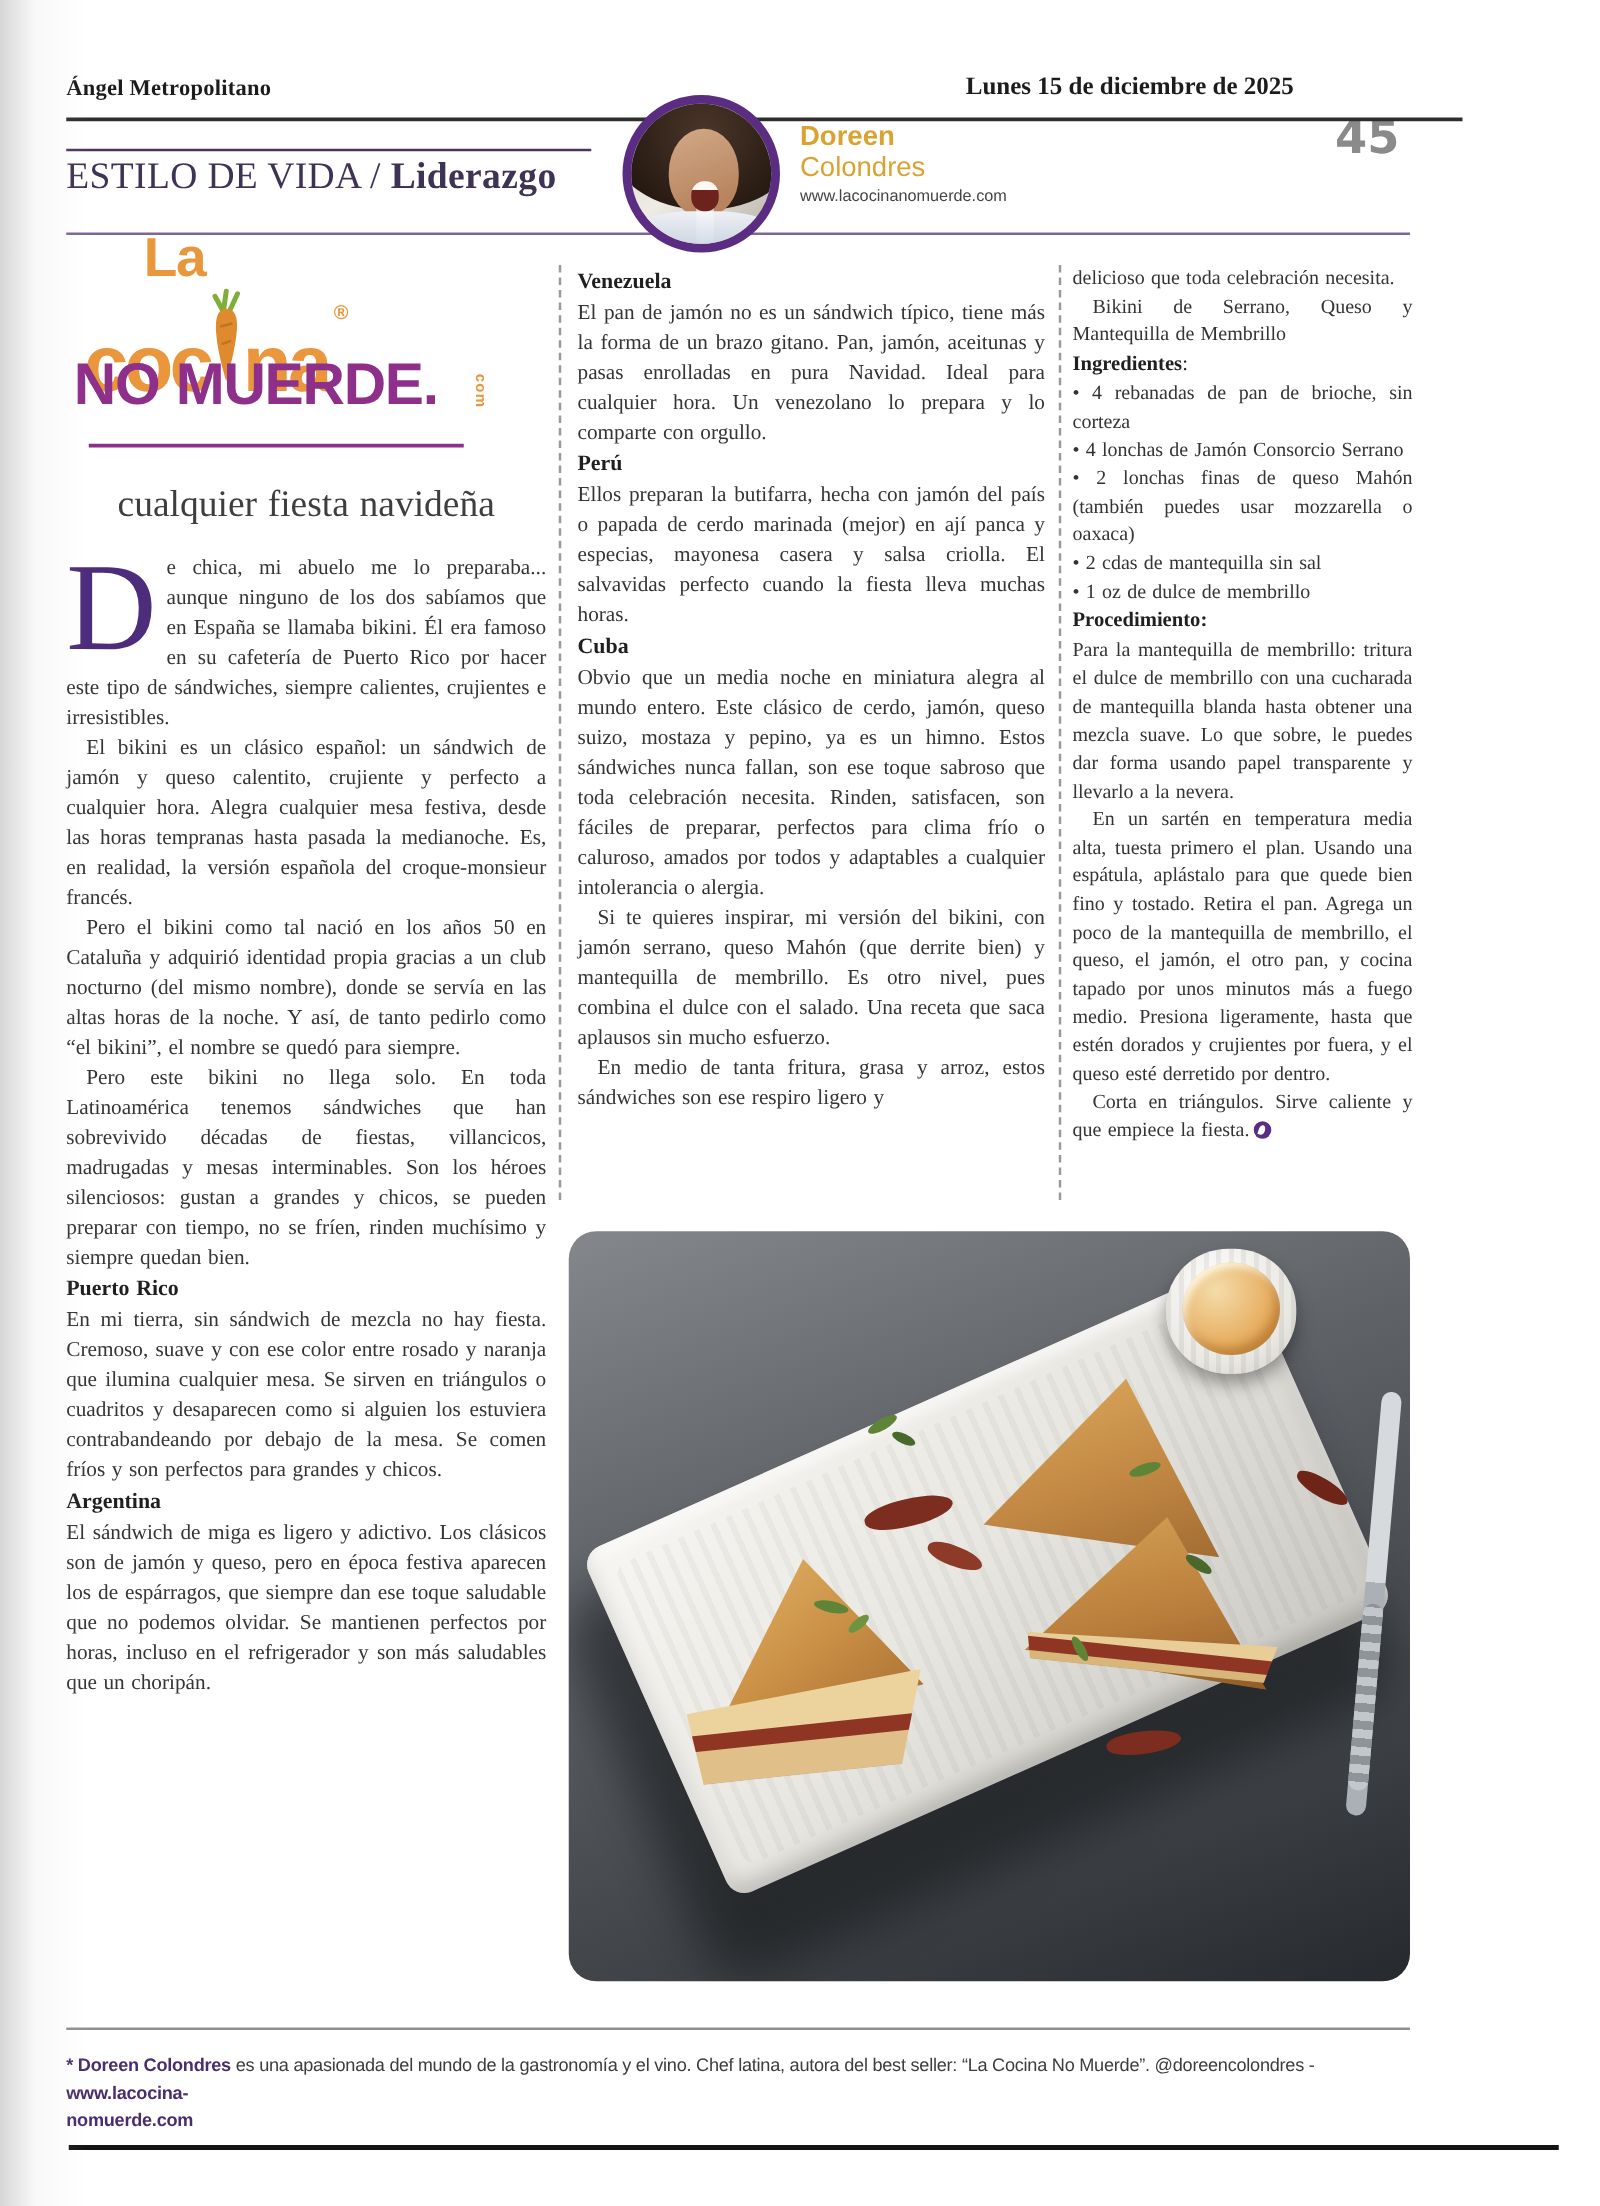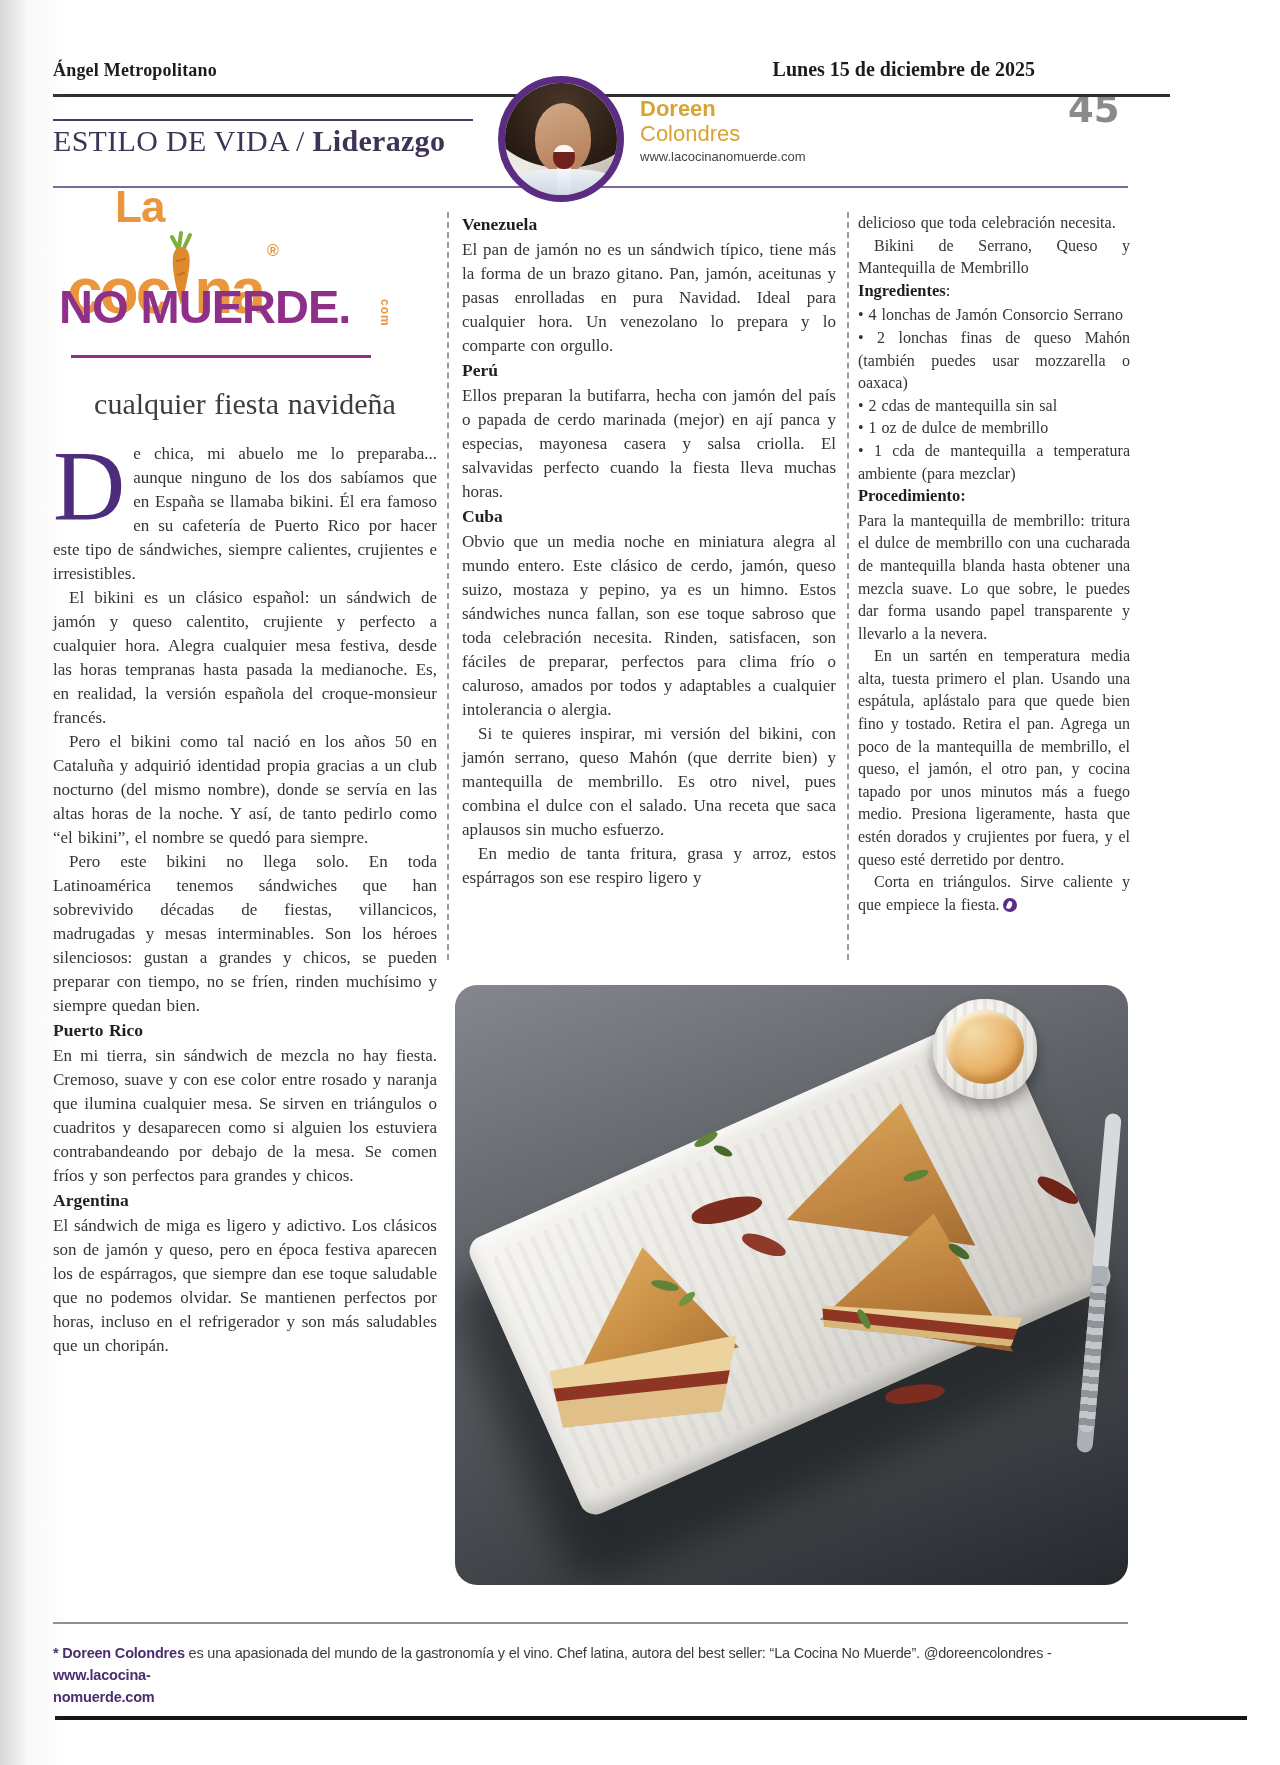--- a/index.html
+++ b/index.html
@@ -189,36 +189,36 @@
       <p>El pan de jamón no es un sándwich típico, tiene más la forma de un brazo gitano. Pan, jamón, aceitunas y pasas enrolladas en pura Navidad. Ideal para cualquier hora. Un venezolano lo prepara y lo comparte con orgullo.</p>
     </div>
     <div class="country">
       <h3>Perú</h3>
       <p>Ellos preparan la butifarra, hecha con jamón del país o papada de cerdo marinada (mejor) en ají panca y especias, mayonesa casera y salsa criolla. El salvavidas perfecto cuando la fiesta lleva muchas horas.</p>
     </div>
     <div class="country">
       <h3>Cuba</h3>
       <p>Obvio que un media noche en miniatura alegra al mundo entero. Este clásico de cerdo, jamón, queso suizo, mostaza y pepino, ya es un himno. Estos sándwiches nunca fallan, son ese toque sabroso que toda celebración necesita. Rinden, satisfacen, son fáciles de preparar, perfectos para clima frío o caluroso, amados por todos y adaptables a cualquier intolerancia o alergia.</p>
       <p class="ind">Si te quieres inspirar, mi versión del bikini, con jamón serrano, queso Mahón (que derrite bien) y mantequilla de membrillo. Es otro nivel, pues combina el dulce con el salado. Una receta que saca aplausos sin mucho esfuerzo.</p>
-      <p class="ind">En medio de tanta fritura, grasa y arroz, estos espárragos son ese respiro ligero y</p>
+      <p class="ind">En medio de tanta fritura, grasa y arroz, estos sándwiches son ese respiro ligero y</p>
     </div>
   </div>
 
   <div id="vdiv2" class="vdiv"></div>
 
   <div id="col3" class="col">
     <p>delicioso que toda celebración necesita.</p>
     <p class="ind">Bikini de Serrano, Queso y Mantequilla de Membrillo</p>
     <div class="country">
       <h3><b>Ingredientes</b><span style="font-weight:normal">:</span></h3>
+      <p>• <span>4 rebanadas de pan de brioche, sin corteza</span></p>
       <p>• <span>4 lonchas de Jamón Consorcio Serrano</span></p>
       <p>• <span>2 lonchas finas de queso Mahón (también puedes usar mozzarella o oaxaca)</span></p>
       <p>• <span>2 cdas de mantequilla sin sal</span></p>
       <p>• <span>1 oz de dulce de membrillo</span></p>
-      <p>• <span>1 cda de mantequilla a temperatura ambiente (para mezclar)</span></p>
     </div>
     <div class="country">
       <h3>Procedimiento:</h3>
       <p>Para la mantequilla de membrillo: tritura el dulce de membrillo con una cucharada de mantequilla blanda hasta obtener una mezcla suave. Lo que sobre, le puedes dar forma usando papel transparente y llevarlo a la nevera.</p>
       <p class="ind">En un sartén en temperatura media alta, tuesta primero el plan. Usando una espátula, aplástalo para que quede bien fino y tostado. Retira el pan. Agrega un poco de la mantequilla de membrillo, el queso, el jamón, el otro pan, y cocina tapado por unos minutos más a fuego medio. Presiona ligeramente, hasta que estén dorados y crujientes por fuera, y el queso esté derretido por dentro.</p>
       <p class="ind"><span>Corta en triángulos. Sirve caliente y que empiece la fiesta.</span><span class="endmark"></span></p>
     </div>
   </div>
 
   <div class="photo">

